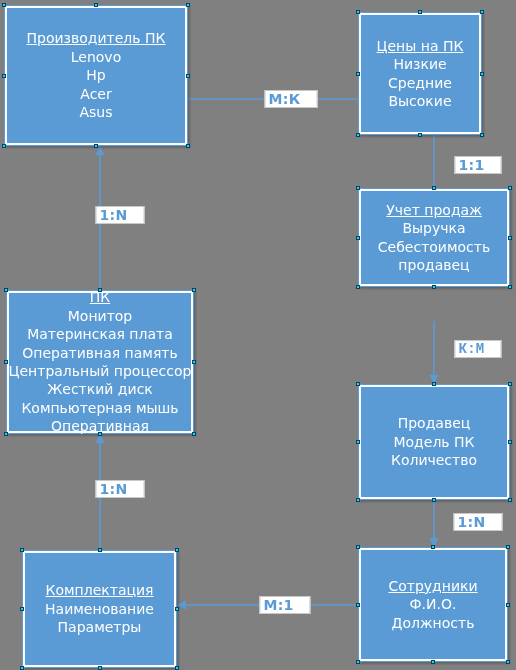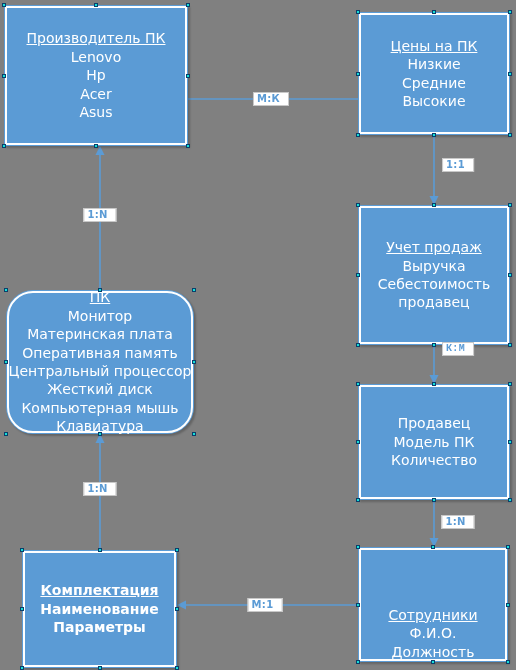--- a/index.html
+++ b/index.html
@@ -69,28 +69,29 @@
   .handle.br { right: -3px; bottom: -3px; }
   .handle.tc { left: 50%; margin-left: -2px; top: -3px; }
   .handle.bc { left: 50%; margin-left: -2px; bottom: -3px; }
   .handle.ml { left: -3px; top: 50%; margin-top: -2px; }
   .handle.mr { right: -3px; top: 50%; margin-top: -2px; }
   .edge-label {
     position: absolute;
     background: #ffffff;
     border: 1px solid #c8c8c8;
     color: #5b9bd5;
-    font-size: 10px;
+    font-size: 14px;
     font-weight: bold;
     letter-spacing: 0.3px;
-    padding: 1px 8px 1px 3px;
+    padding: 1px 16px 1px 3px;
     line-height: 1;
     white-space: nowrap;
     transform: translate(-50%, -50%);
     font-family: "DejaVu Sans", "Liberation Sans", sans-serif;
+    margin-left: 20px;
   }
 </style>
 </head>
 <body>
 
 <div id="canvas">
 
   <svg class="edges" viewBox="0 0 516 670" preserveAspectRatio="none">
     <defs>
       <marker id="arrow-up" markerWidth="9" markerHeight="9" refX="4.5" refY="8" orient="auto-start-reverse" markerUnits="userSpaceOnUse">
@@ -142,57 +143,57 @@
         <div class="attr">Asus</div>
         <span class="handle tl"></span>
         <span class="handle tc"></span>
         <span class="handle tr"></span>
         <span class="handle ml"></span>
         <span class="handle mr"></span>
         <span class="handle bl"></span>
         <span class="handle bc"></span>
         <span class="handle br"></span>
       </div>
-      <div class="node selected" style="left: 358px; top: 12px; width: 152px; height: 123px;">
+      <div class="node selected" style="left: 358px; top: 12px; width: 124px; height: 123px;">
         <div class="title">Цены на ПК</div>
         <div class="attr">Низкие</div>
         <div class="attr">Средние</div>
         <div class="attr">Высокие</div>
         <span class="handle tl"></span>
         <span class="handle tc"></span>
         <span class="handle tr"></span>
         <span class="handle ml"></span>
         <span class="handle mr"></span>
         <span class="handle bl"></span>
         <span class="handle bc"></span>
         <span class="handle br"></span>
       </div>
-      <div class="node selected" style="left: 358px; top: 205px; width: 152px; height: 140px;">
+      <div class="node selected" style="left: 358px; top: 188px; width: 152px; height: 99px;">
         <div class="title">Учет продаж</div>
         <div class="attr">Выручка</div>
         <div class="attr">Себестоимость</div>
         <div class="attr">продавец</div>
         <span class="handle tl"></span>
         <span class="handle tc"></span>
         <span class="handle tr"></span>
         <span class="handle ml"></span>
         <span class="handle mr"></span>
         <span class="handle bl"></span>
         <span class="handle bc"></span>
         <span class="handle br"></span>
       </div>
-      <div class="node selected" style="left: 6px; top: 290px; width: 188px; height: 144px; border-radius: 27px;">
+      <div class="node selected" style="left: 6px; top: 290px; width: 188px; height: 144px;">
         <div class="title">ПК</div>
         <div class="attr">Монитор</div>
         <div class="attr">Материнская плата</div>
         <div class="attr">Оперативная память</div>
         <div class="attr">Центральный процессор</div>
         <div class="attr">Жесткий диск</div>
         <div class="attr">Компьютерная мышь</div>
-        <div class="attr">Клавиатура</div>
+        <div class="attr">Оперативная</div>
         <span class="handle tl"></span>
         <span class="handle tc"></span>
         <span class="handle tr"></span>
         <span class="handle ml"></span>
         <span class="handle mr"></span>
         <span class="handle bl"></span>
         <span class="handle bc"></span>
         <span class="handle br"></span>
       </div>
       <div class="node selected" style="left: 358px; top: 384px; width: 152px; height: 116px;">
@@ -201,34 +202,34 @@
         <div class="attr">Количество</div>
         <span class="handle tl"></span>
         <span class="handle tc"></span>
         <span class="handle tr"></span>
         <span class="handle ml"></span>
         <span class="handle mr"></span>
         <span class="handle bl"></span>
         <span class="handle bc"></span>
         <span class="handle br"></span>
       </div>
-      <div class="node selected" style="left: 22px; top: 550px; width: 155px; height: 118px; font-weight: bold;">
+      <div class="node selected" style="left: 22px; top: 550px; width: 155px; height: 118px;">
         <div class="title">Комплектация</div>
         <div class="attr">Наименование</div>
         <div class="attr">Параметры</div>
         <span class="handle tl"></span>
         <span class="handle tc"></span>
         <span class="handle tr"></span>
         <span class="handle ml"></span>
         <span class="handle mr"></span>
         <span class="handle bl"></span>
         <span class="handle bc"></span>
         <span class="handle br"></span>
       </div>
-      <div class="node selected" style="left: 358px; top: 547px; width: 150px; height: 115px; justify-content: flex-end;">
+      <div class="node selected" style="left: 358px; top: 547px; width: 150px; height: 115px;">
         <div class="title">Сотрудники</div>
         <div class="attr">Ф.И.О.</div>
         <div class="attr">Должность</div>
         <span class="handle tl"></span>
         <span class="handle tc"></span>
         <span class="handle tr"></span>
         <span class="handle ml"></span>
         <span class="handle mr"></span>
         <span class="handle bl"></span>
         <span class="handle bc"></span>

